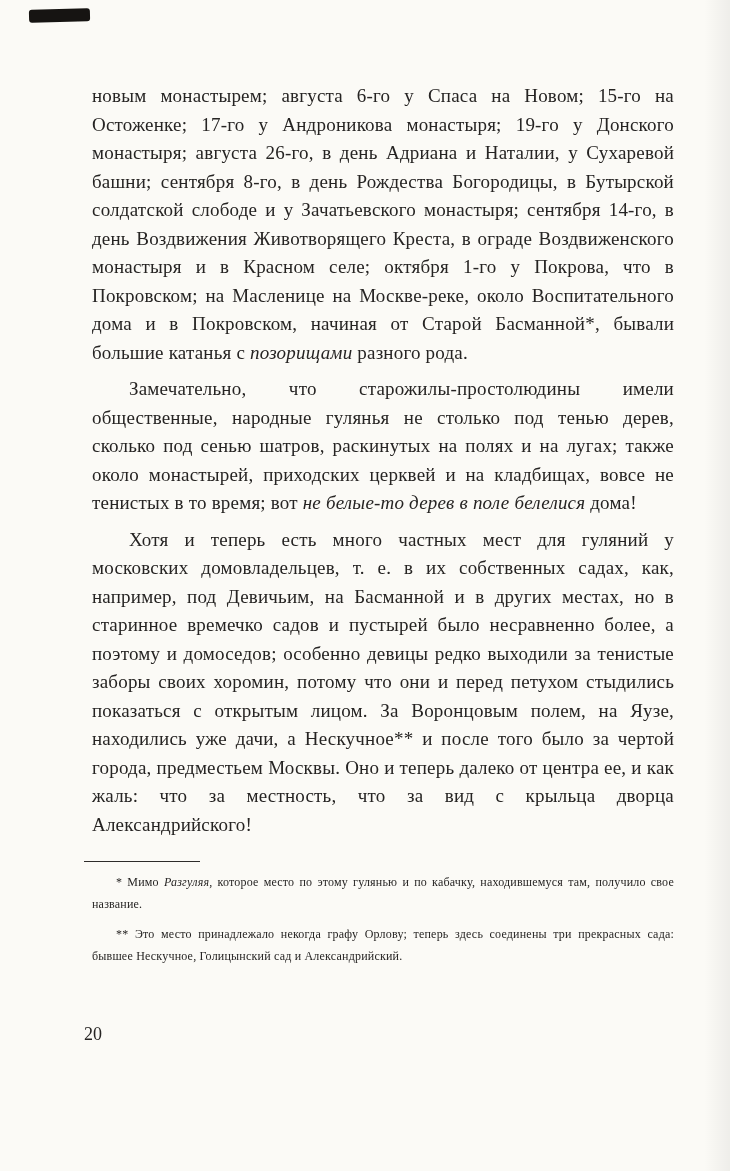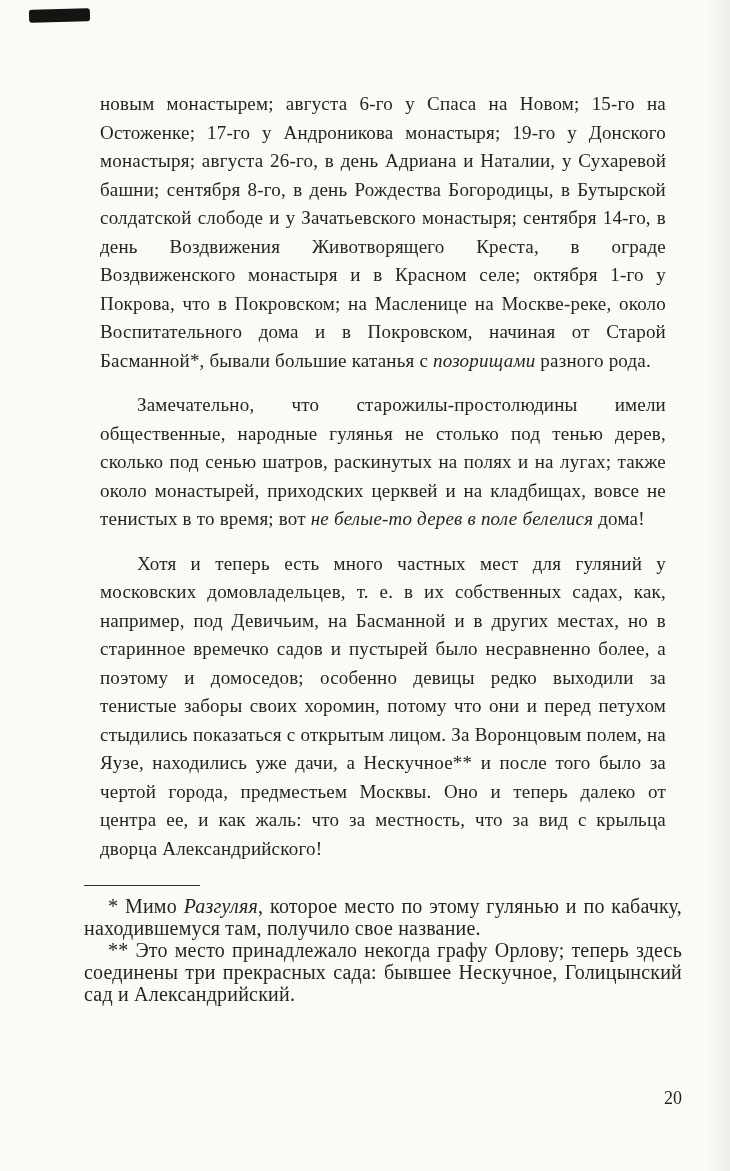--- a/index.html
+++ b/index.html
@@ -27,49 +27,49 @@
     background: #161412;
     border-radius: 3px;
     transform: rotate(-1.5deg);
   }
   .text-block {
     position: absolute;
     left: 84px; top: 74px;
     width: 598px;
   }
   p.body-para {
-    margin: 16px;
+    margin: 8px;
     font-size: 19px;
     line-height: 28.5px;
     text-align: justify;
     letter-spacing: 0.2px;
     hyphens: auto;
   }
   p.body-para.indent { text-indent: 37px; }
   .em { font-style: italic; }
   hr.footnote-rule {
     width: 116px;
     border: 0;
     border-top: 1.5px solid #2e2c2a;
     margin: 22px 0 9px 0;
   }
   p.footnote {
-    margin: 0;
-    font-size: 20px;
+    margin: 8px;
+    font-size: 12px;
     line-height: 22px;
     text-align: justify;
     text-indent: 24px;
     letter-spacing: 0.2px;
     hyphens: auto;
   }
   .page-number {
     position: absolute;
-    left: 84px; top: 1088px;
+    left: 84px; top: 1024px;
     width: 598px;
-    text-align: right;
+    text-align: left;
     font-size: 18px;
     color: #262423;
   }
 </style>
 </head>
 <body>
 
 <div class="scan-smudge"></div>
 <div class="page-edge-shade"></div>
 

